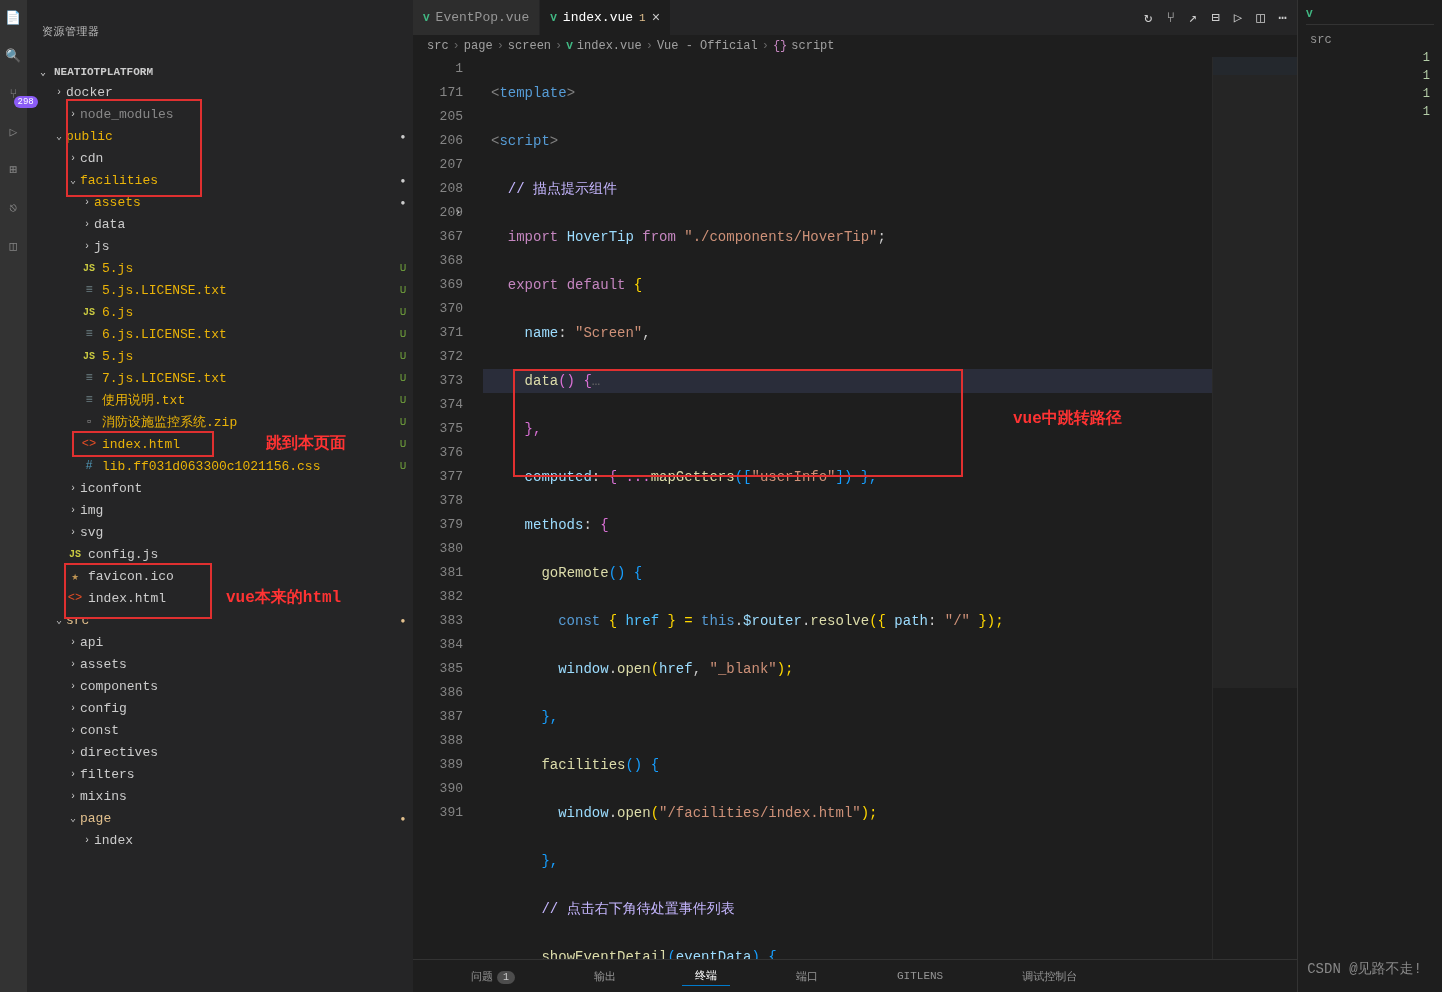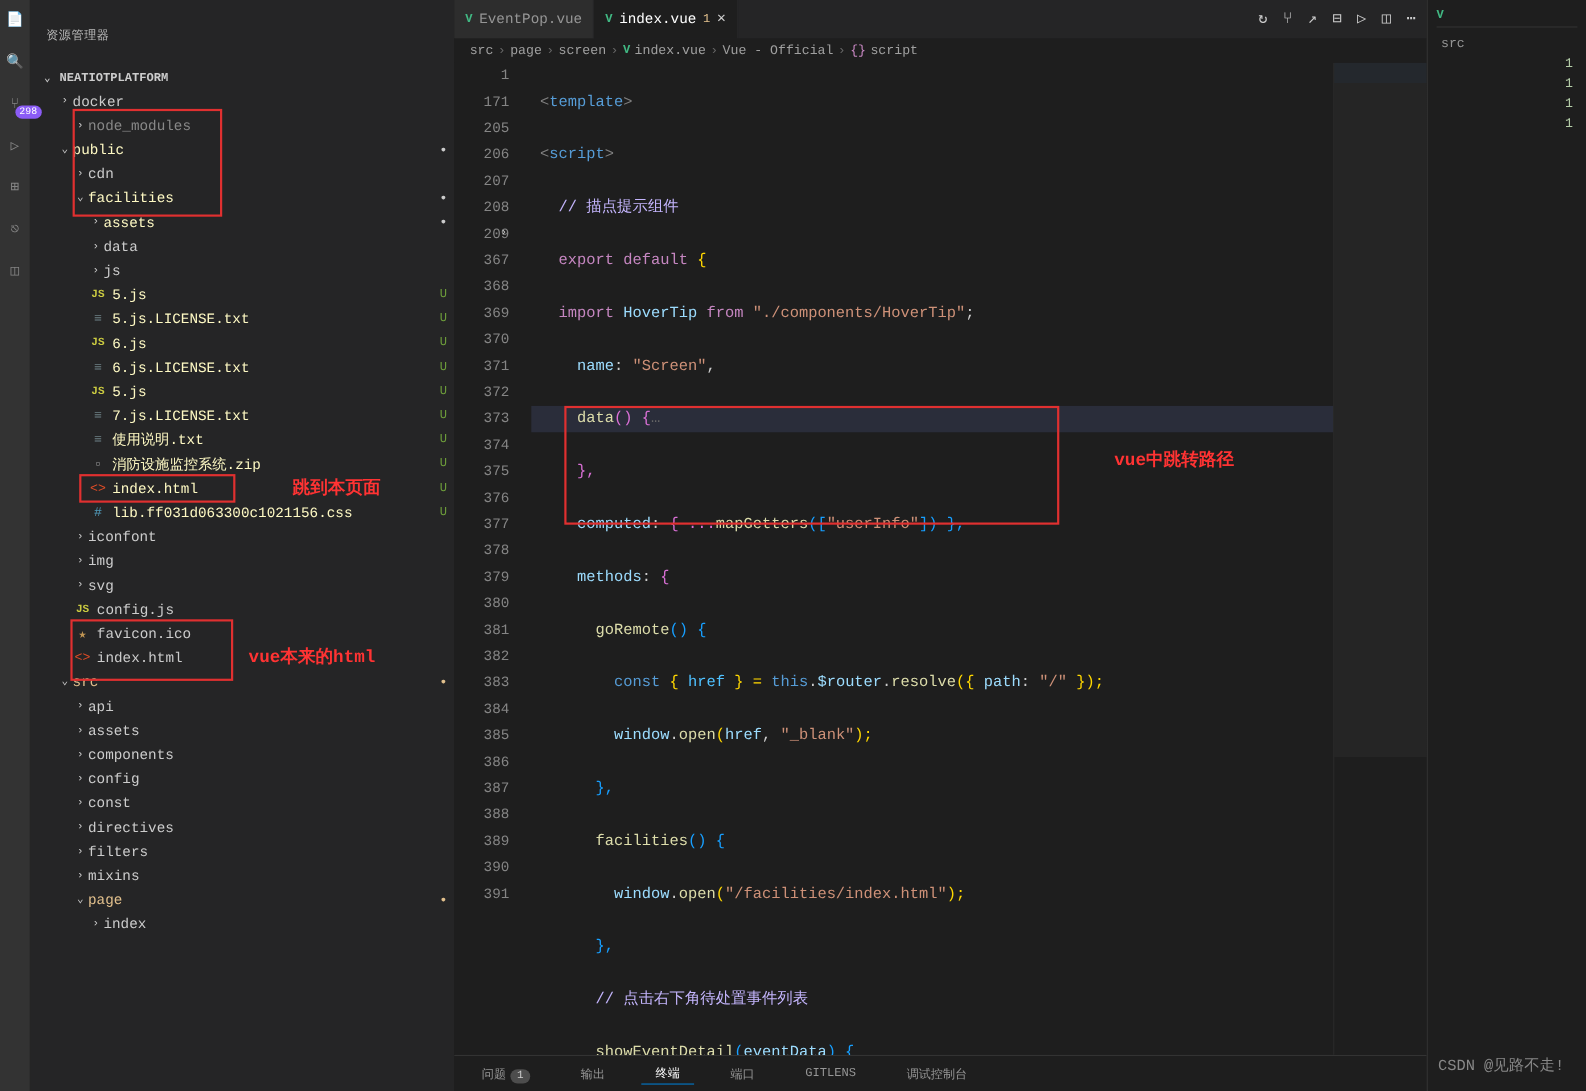--- a/index.html
+++ b/index.html
@@ -70,21 +70,21 @@
   padding: 2px 0 2px 8px;
   cursor: pointer;
   height: 22px;
   position: relative;
 }
 .tree-chevron { width: 14px; text-align: center; color: #cccccc; font-size: 10px; }
 .tree-icon { width: 18px; text-align: center; margin-right: 4px; font-size: 12px; }
 .tree-label { flex: 1; white-space: nowrap; overflow: hidden; }
 .tree-status { width: 20px; text-align: center; color: #6e9e3b; font-size: 11px; }
 .tree-status.dot { color: #cccccc; font-size: 8px; }
-.green { color: #fef9c3; }
+.green { color: #eab308; }
 .orange { color: #e2c08d; }
 .red-box { border: 2px solid #e03030; }
 .annotation {
   position: absolute;
   color: #ff3333;
   font-size: 16px;
   font-weight: bold;
   z-index: 100;
   pointer-events: none;
 }
@@ -181,21 +181,21 @@
 .terminal-tabs {
   display: flex;
   background: #1e1e1e;
   border-top: 1px solid #333;
   padding: 6px 12px;
   gap: 20px;
   font-size: 11px;
   color: #969696;
   align-items: center;
 }
-.terminal-tab { cursor: pointer; padding: 2px 13px; }
+.terminal-tab { cursor: pointer; padding: 2px 13px; margin-left: 33px; }
 .terminal-tab.active { color: #ffffff; border-bottom: 1px solid #007acc; }
 .terminal-badge {
   background: #4d4d4d;
   color: #ccc;
   border-radius: 9px;
   padding: 1px 6px;
   font-size: 10px;
   margin-left: 4px;
 }
 .right-pane {
@@ -513,22 +513,22 @@
         <div>388</div>
         <div>389</div>
         <div>390</div>
         <div>391</div>
       </div>
 
       <div class="code-content">
 <div class="code-line"><span class="c-punc">&lt;</span><span class="c-tag">template</span><span class="c-punc">&gt;</span></div>
 <div class="code-line"><span class="c-punc">&lt;</span><span class="c-tag">script</span><span class="c-punc">&gt;</span></div>
 <div class="code-line">  <span class="c-comment">// 描点提示组件</span></div>
+<div class="code-line">  <span class="c-keyword">import</span><span class="c-attr"> HoverTip </span><span class="c-keyword">from</span><span class="c-string"> "./components/HoverTip"</span><span>;</span></div>
 <div class="code-line">  <span class="c-keyword">export</span><span class="c-keyword"> default</span><span class="c-paren-y"> {</span></div>
-<div class="code-line">  <span class="c-keyword">import</span><span class="c-attr"> HoverTip </span><span class="c-keyword">from</span><span class="c-string"> "./components/HoverTip"</span><span>;</span></div>
 <div class="code-line">    <span class="c-attr">name</span><span>: </span><span class="c-string">"Screen"</span><span>,</span></div>
 <div class="code-line highlight">    <span class="c-func">data</span><span class="c-paren-p">()</span><span class="c-paren-p"> {</span><span style="color:#666">…</span></div>
 <div class="code-line">    <span class="c-paren-p">},</span></div>
 <div class="code-line">    <span class="c-attr">computed</span><span>: </span><span class="c-paren-p">{ ...</span><span class="c-func">mapGetters</span><span class="c-paren-b">([</span><span class="c-string">"userInfo"</span><span class="c-paren-b">]) },</span></div>
 <div class="code-line">    <span class="c-attr">methods</span><span>: </span><span class="c-paren-p">{</span></div>
 <div class="code-line">      <span class="c-func">goRemote</span><span class="c-paren-b">()</span><span class="c-paren-b"> {</span></div>
 <div class="code-line">        <span class="c-tag">const</span><span class="c-paren-y"> { </span><span class="c-const">href</span><span class="c-paren-y"> } = </span><span class="c-this">this</span><span>.</span><span class="c-attr">$router</span><span>.</span><span class="c-func">resolve</span><span class="c-paren-y">({ </span><span class="c-attr">path</span><span>: </span><span class="c-string">"/"</span><span class="c-paren-y"> });</span></div>
 <div class="code-line">        <span class="c-attr">window</span><span>.</span><span class="c-func">open</span><span class="c-paren-y">(</span><span class="c-attr">href</span><span>, </span><span class="c-string">"_blank"</span><span class="c-paren-y">);</span></div>
 <div class="code-line">      <span class="c-paren-b">},</span></div>
 <div class="code-line">      <span class="c-func">facilities</span><span class="c-paren-b">()</span><span class="c-paren-b"> {</span></div>

